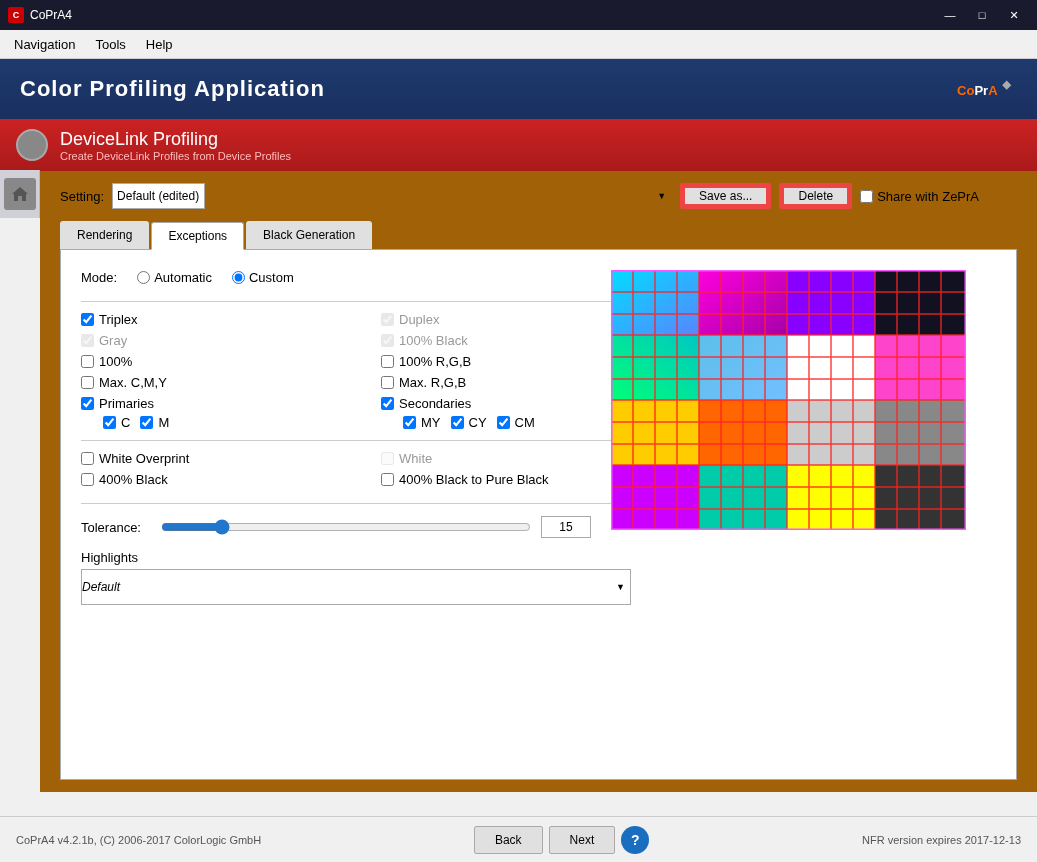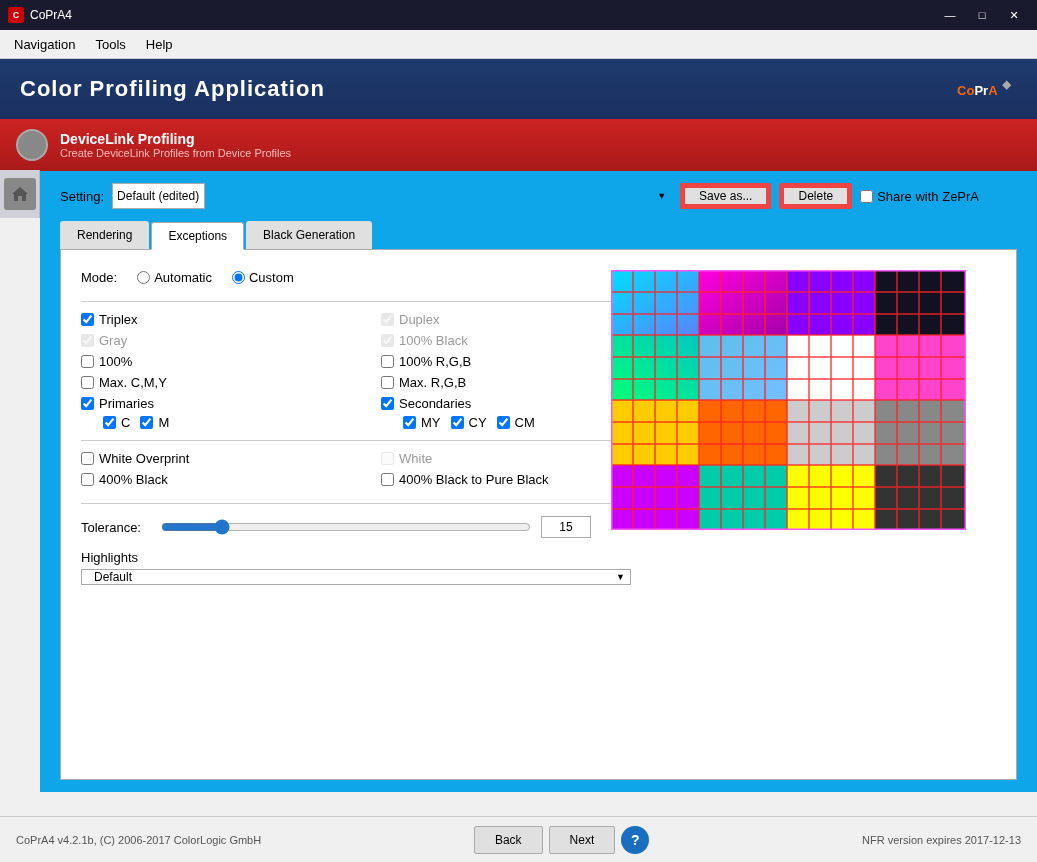--- a/index.html
+++ b/index.html
@@ -78,27 +78,27 @@
       align-items: center;
       padding: 0 16px;
       gap: 12px;
     }
     .section-icon {
       width: 32px; height: 32px;
       background: #888;
       border-radius: 50%;
       border: 2px solid #aaa;
     }
-    .section-text .title { color: white; font-size: 14px; font-weight: bold; }
+    .section-text .title { color: white; font-size: 18px; font-weight: normal; }
     .section-text .subtitle { color: #ffbbbb; font-size: 11px; }
 
     
     #main-content {
       padding: 12px 20px;
-      background: #0ea5e9;
+      background: #a16207;
     }
 
     
     .settings-row {
       display: flex;
       align-items: center;
       gap: 8px;
       margin-bottom: 12px;
     }
     .settings-row label { font-size: 13px; }
@@ -222,26 +222,27 @@
     .highlights-select-wrapper::after {
       content: '▼';
       position: absolute;
       right: 6px; top: 50%;
       transform: translateY(-50%);
       font-size: 9px;
       pointer-events: none;
     }
     .highlights-select {
       width: 100%;
-      height: 16px;
+      height: 36px;
       border: 1px solid #aaa;
       background: white;
-      padding: 0 12px;
+      padding: 0 0;
       font-size: 12px;
       appearance: none;
+      font-style: italic;
     }
 
     
     .color-grid-container {
       position: absolute;
       right: 30px;
       top: 0;
       width: 355px;
       height: 260px;
     }

